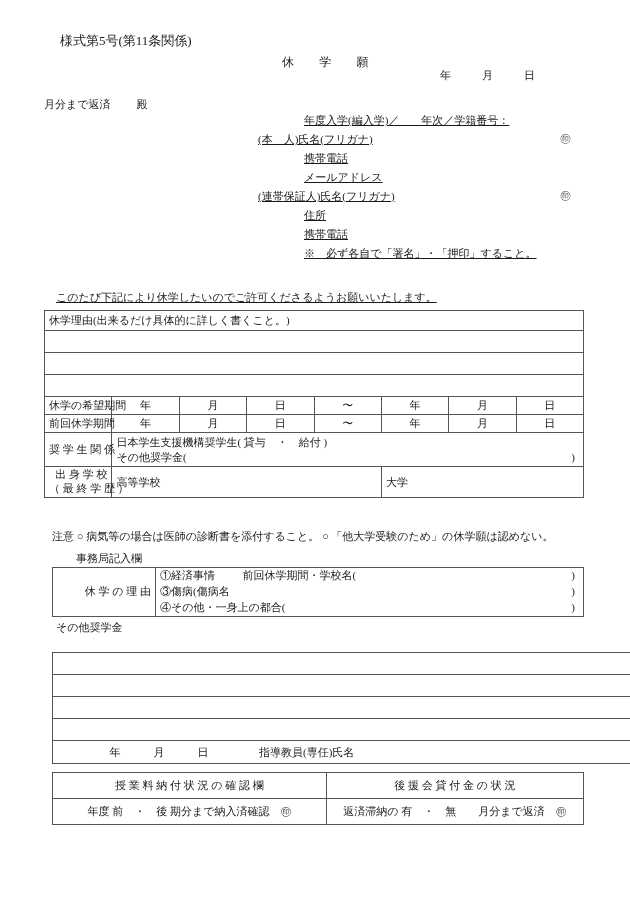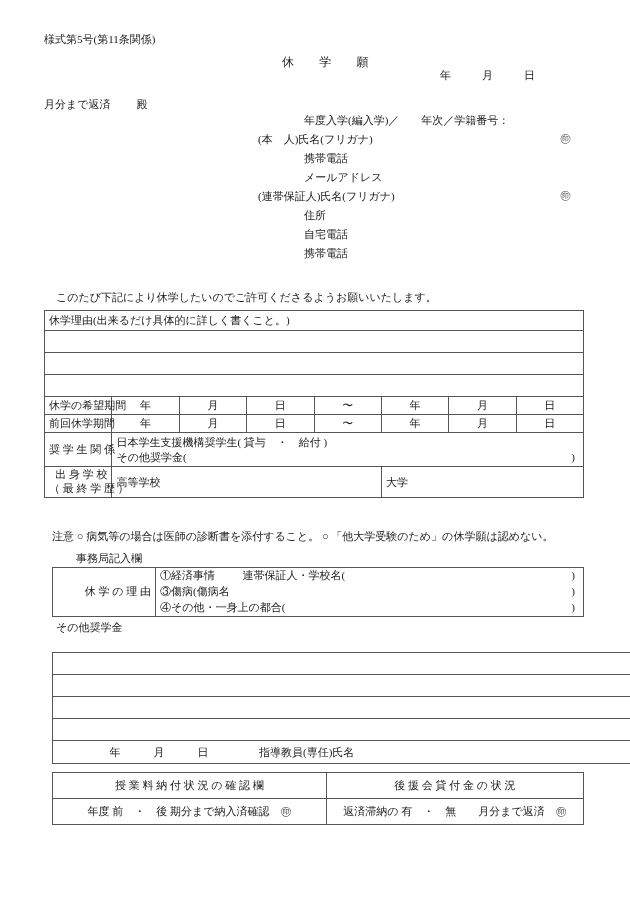--- a/index.html
+++ b/index.html
@@ -23,33 +23,33 @@
 
   
   .abs { position: absolute; white-space: nowrap; }
   .seal {
     font-family: "DejaVu Sans", sans-serif;
     font-size: 11px;
     color: #333;
   }
 
   
-  .form-no   { left: 44px;  top: 32px;  font-size: 11px; }
+  .form-no   { left: 60px;  top: 32px;  font-size: 13px; }
   .doc-title { left: 282px; top: 54px;  font-size: 12px; letter-spacing: 0.55em; }
   .date-line { left: 440px; top: 68px;  font-size: 11px; }
   .date-line span { display: inline-block; width: 42px; text-align: left; }
   .addressee { left: 44px;  top: 97px;  font-size: 11px; }
   .addressee .hon { margin-left: 26px; }
 
   .applicant-block { left: 258px; top: 113px; font-size: 11px; }
-  .ap-row { position: relative; height: 19px; white-space: nowrap; }
+  .ap-row { position: relative; height: 19px; white-space: nowrap; text-decoration: underline; }
   .ap-seal { position: absolute; left: 302px; top: 0; }
   .ap-indent { display: inline-block; width: 46px; }
 
-  .request-line { left: 56px; top: 290px; font-size: 11px; }
+  .request-line { left: 56px; top: 290px; font-size: 11px; text-decoration: underline; }
 
   
   table.form {
     position: absolute;
     border-collapse: collapse;
     table-layout: fixed;
     font-size: 11px;
   }
   table.form td {
     border: 1px solid #555555;
@@ -130,24 +130,24 @@
       <span class="ap-indent"></span><span>メールアドレス</span>
     </div>
     <div class="ap-row">
       <span>(連帯保証人)氏名(フリガナ)</span>
       <span class="ap-seal seal">㊞</span>
     </div>
     <div class="ap-row">
       <span class="ap-indent"></span><span>住所</span>
     </div>
     <div class="ap-row">
-      <span class="ap-indent"></span><span>自宅電話</span>
-    </div>
-    <div class="ap-row">
       <span class="ap-indent"></span><span>携帯電話</span>
+    </div>
+    <div class="ap-row">
+      <span class="ap-indent"></span><span>※　必ず各自で「署名」・「押印」すること。</span>
     </div>
   </div>
 
   <div class="abs request-line">このたび下記により休学したいのでご許可くださるようお願いいたします。</div>
 
   <table class="form" id="t-main">
     <tbody>
         <tr>
       <td colspan="8" class="solid-bottom" style="height:19px;">休学理由(出来るだけ具体的に詳しく書くこと。)</td>
     </tr>
@@ -211,21 +211,21 @@
   <div class="abs sec-label">事務局記入欄</div>
 
   <table class="form" id="t-office">
     <tbody>
         <tr>
       <td class="lbl lbl-col">休 学 の 理 由</td>
       <td class="reason-list" style="height:46px;">
         <div class="reason-row">
           <span>①経済事情</span>
           <span style="display:inline-block;width:22px"></span>
-          <span>連帯保証人・学校名(</span>
+          <span>前回休学期間・学校名(</span>
           <span class="paren-close">)</span>
         </div>
         <div class="reason-row">
           <span>③傷病(傷病名</span>
           <span class="paren-close">)</span>
         </div>
         <div class="reason-row">
           <span>④その他・一身上の都合(</span>
           <span class="paren-close">)</span>
         </div>

